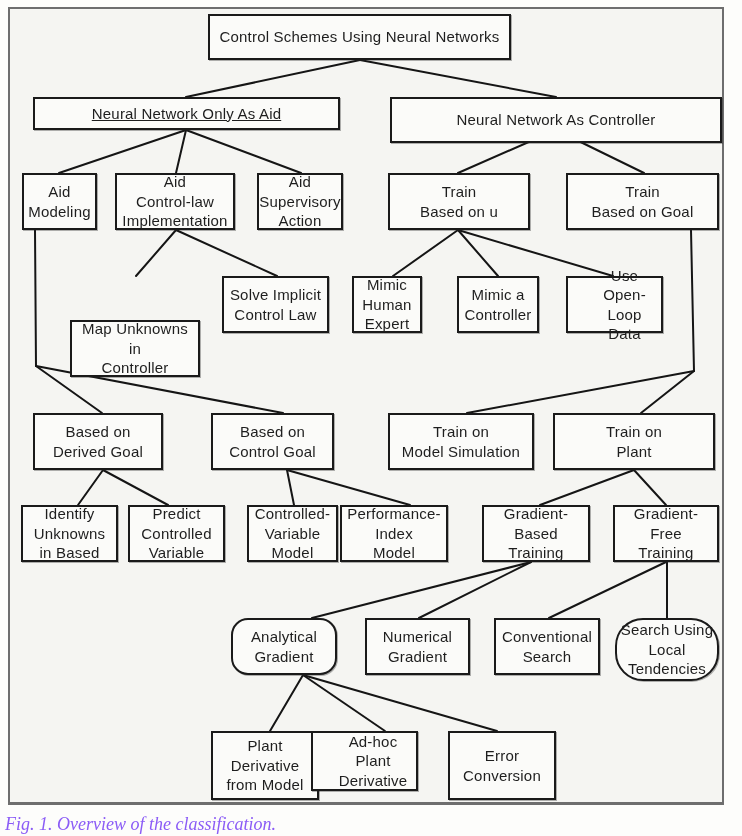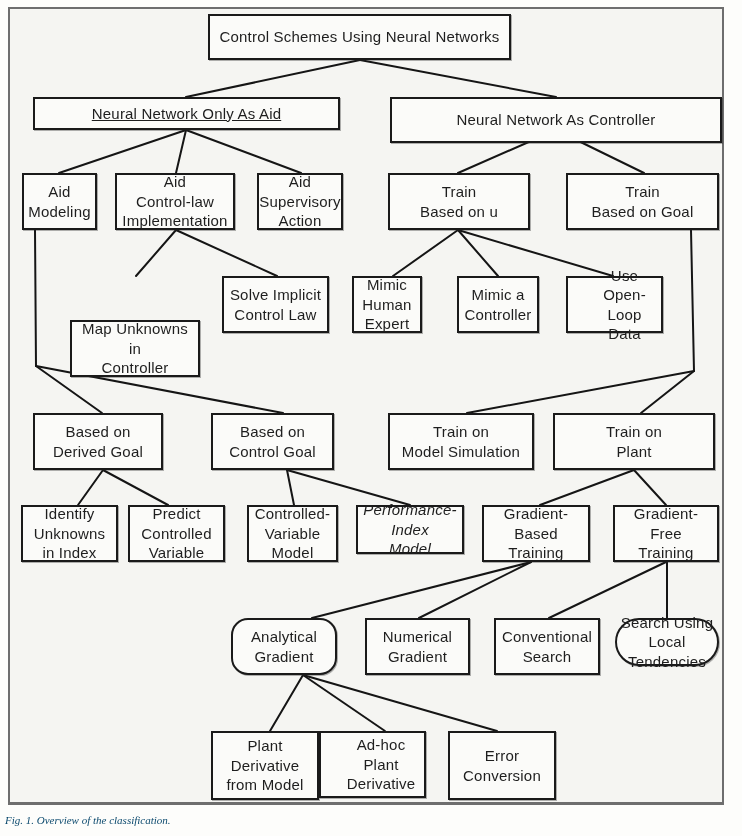--- a/index.html
+++ b/index.html
@@ -46,22 +46,22 @@
     justify-content: center;
     text-align: center;
     white-space: pre-line;
     box-shadow: 1px 1px 0 rgba(40,40,40,0.35);
   }
   .caption {
     position: absolute;
     left: 5px; top: 814px;
     font-family: "Liberation Serif", "DejaVu Serif", serif;
     font-style: italic;
-    font-size: 11px;
-    color: #0c4a6e;
+    font-size: 18px;
+    color: #8b5cf6;
   }
 </style>
 </head>
 <body>
 
 <div class="page">
   <div class="frame"></div>
   <svg class="edges-svg" width="742" height="836" viewBox="0 0 742 836" xmlns="http://www.w3.org/2000/svg">
       <line x1="360" y1="60" x2="186" y2="97" class="edge"></line>
       <line x1="360" y1="60" x2="556" y2="97" class="edge"></line>
@@ -127,48 +127,48 @@
       <div class="node" style="left: 33px; top: 413px; width: 130px; height: 57px;">Based on
 Derived Goal</div>
       <div class="node" style="left: 211px; top: 413px; width: 123px; height: 57px;">Based on
 Control Goal</div>
       <div class="node" style="left: 388px; top: 413px; width: 146px; height: 57px;">Train on
 Model Simulation</div>
       <div class="node" style="left: 553px; top: 413px; width: 162px; height: 57px;">Train on
 Plant</div>
       <div class="node" style="left: 21px; top: 505px; width: 97px; height: 57px;">Identify
 Unknowns
-in Index</div>
+in Based</div>
       <div class="node" style="left: 128px; top: 505px; width: 97px; height: 57px;">Predict
 Controlled
 Variable</div>
       <div class="node" style="left: 247px; top: 505px; width: 91px; height: 57px;">Controlled-
 Variable
 Model</div>
-      <div class="node" style="left: 356px; top: 505px; width: 108px; height: 49px; font-style: italic;">Performance-
+      <div class="node" style="left: 340px; top: 505px; width: 108px; height: 57px;">Performance-
 Index
 Model</div>
       <div class="node" style="left: 482px; top: 505px; width: 108px; height: 57px;">Gradient-
 Based
 Training</div>
       <div class="node" style="left: 613px; top: 505px; width: 106px; height: 57px;">Gradient-
 Free
 Training</div>
       <div class="node" style="left: 231px; top: 618px; width: 106px; height: 57px; border-radius: 17px;">Analytical
 Gradient</div>
       <div class="node" style="left: 365px; top: 618px; width: 105px; height: 57px;">Numerical
 Gradient</div>
       <div class="node" style="left: 494px; top: 618px; width: 106px; height: 57px;">Conventional
 Search</div>
-      <div class="node" style="left: 615px; top: 618px; width: 104px; height: 48px; border-radius: 28px;">Search Using
+      <div class="node" style="left: 615px; top: 618px; width: 104px; height: 63px; border-radius: 28px;">Search Using
 Local
 Tendencies</div>
       <div class="node" style="left: 211px; top: 731px; width: 108px; height: 69px;">Plant
 Derivative
 from Model</div>
-      <div class="node" style="left: 319px; top: 731px; width: 107px; height: 67px; padding-left: 17px;">Ad-hoc
+      <div class="node" style="left: 311px; top: 731px; width: 107px; height: 60px; padding-left: 17px;">Ad-hoc
 Plant
 Derivative</div>
       <div class="node" style="left: 448px; top: 731px; width: 108px; height: 69px;">Error
 Conversion</div>
     </div>
   <div class="caption">Fig. 1. Overview of the classification.</div>
 </div>
 
 </body></html>

